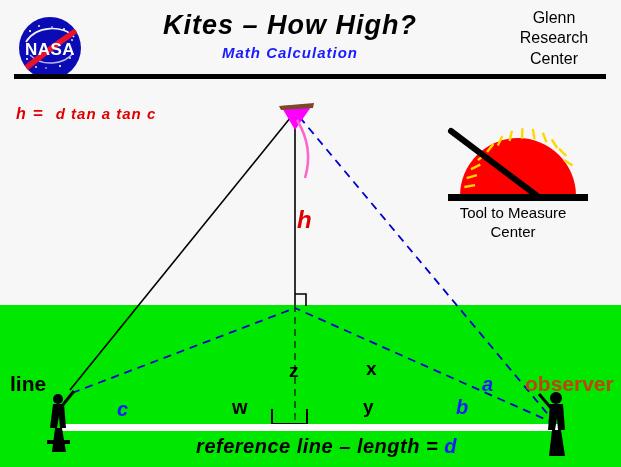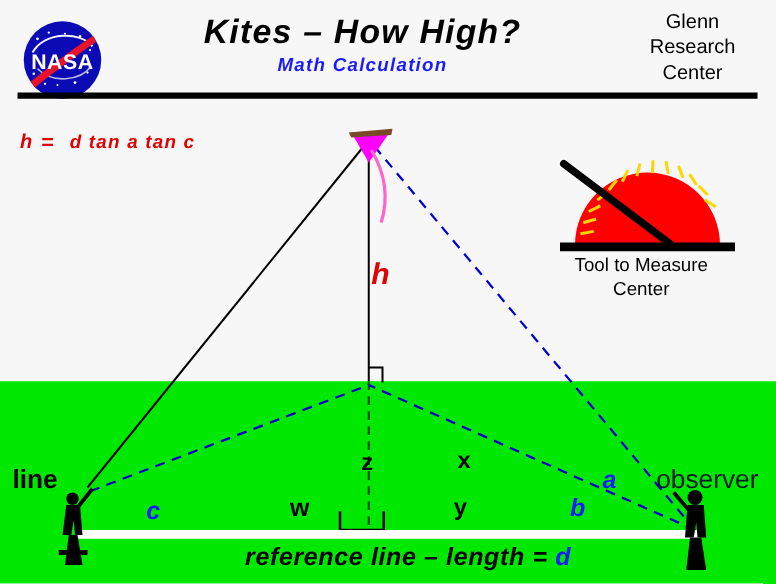--- a/index.html
+++ b/index.html
@@ -60,21 +60,21 @@
   
   #diagram{position:absolute;left:0;top:0;width:621px;height:467px;}
 
   
   .lbl{position:absolute;white-space:nowrap;}
   .lbl-h{
     left:297px;top:206px;color:#e00000;font-size:24px;
     font-weight:bold;font-style:italic;
   }
   .lbl-flyer{left:10px;top:372px;color:#000;font-size:21px;font-weight:bold;}
-  .lbl-observer{left:525px;top:372px;color:#0f172a;font-size:21px;font-weight:normal;}
+  .lbl-observer{left:525px;top:372px;color:#c2410c;font-size:21px;font-weight:bold;}
   .lbl-c{left:117px;top:398px;color:#1a1aff;font-size:20px;font-weight:bold;font-style:italic;}
   .lbl-w{left:232px;top:396px;color:#000;font-size:20px;font-weight:bold;}
   .lbl-z{left:289px;top:360px;color:#000;font-size:19px;font-weight:bold;}
   .lbl-x{left:366px;top:358px;color:#000;font-size:19px;font-weight:bold;}
   .lbl-y{left:363px;top:396px;color:#000;font-size:19px;font-weight:bold;}
   .lbl-a{left:482px;top:373px;color:#1a1aff;font-size:20px;font-weight:bold;font-style:italic;}
   .lbl-b{left:456px;top:396px;color:#1a1aff;font-size:20px;font-weight:bold;font-style:italic;}
   #ref-caption{
     position:absolute;left:16px;top:435px;width:621px;text-align:center;
     color:#000;font-size:20px;font-weight:bold;font-style:italic;

